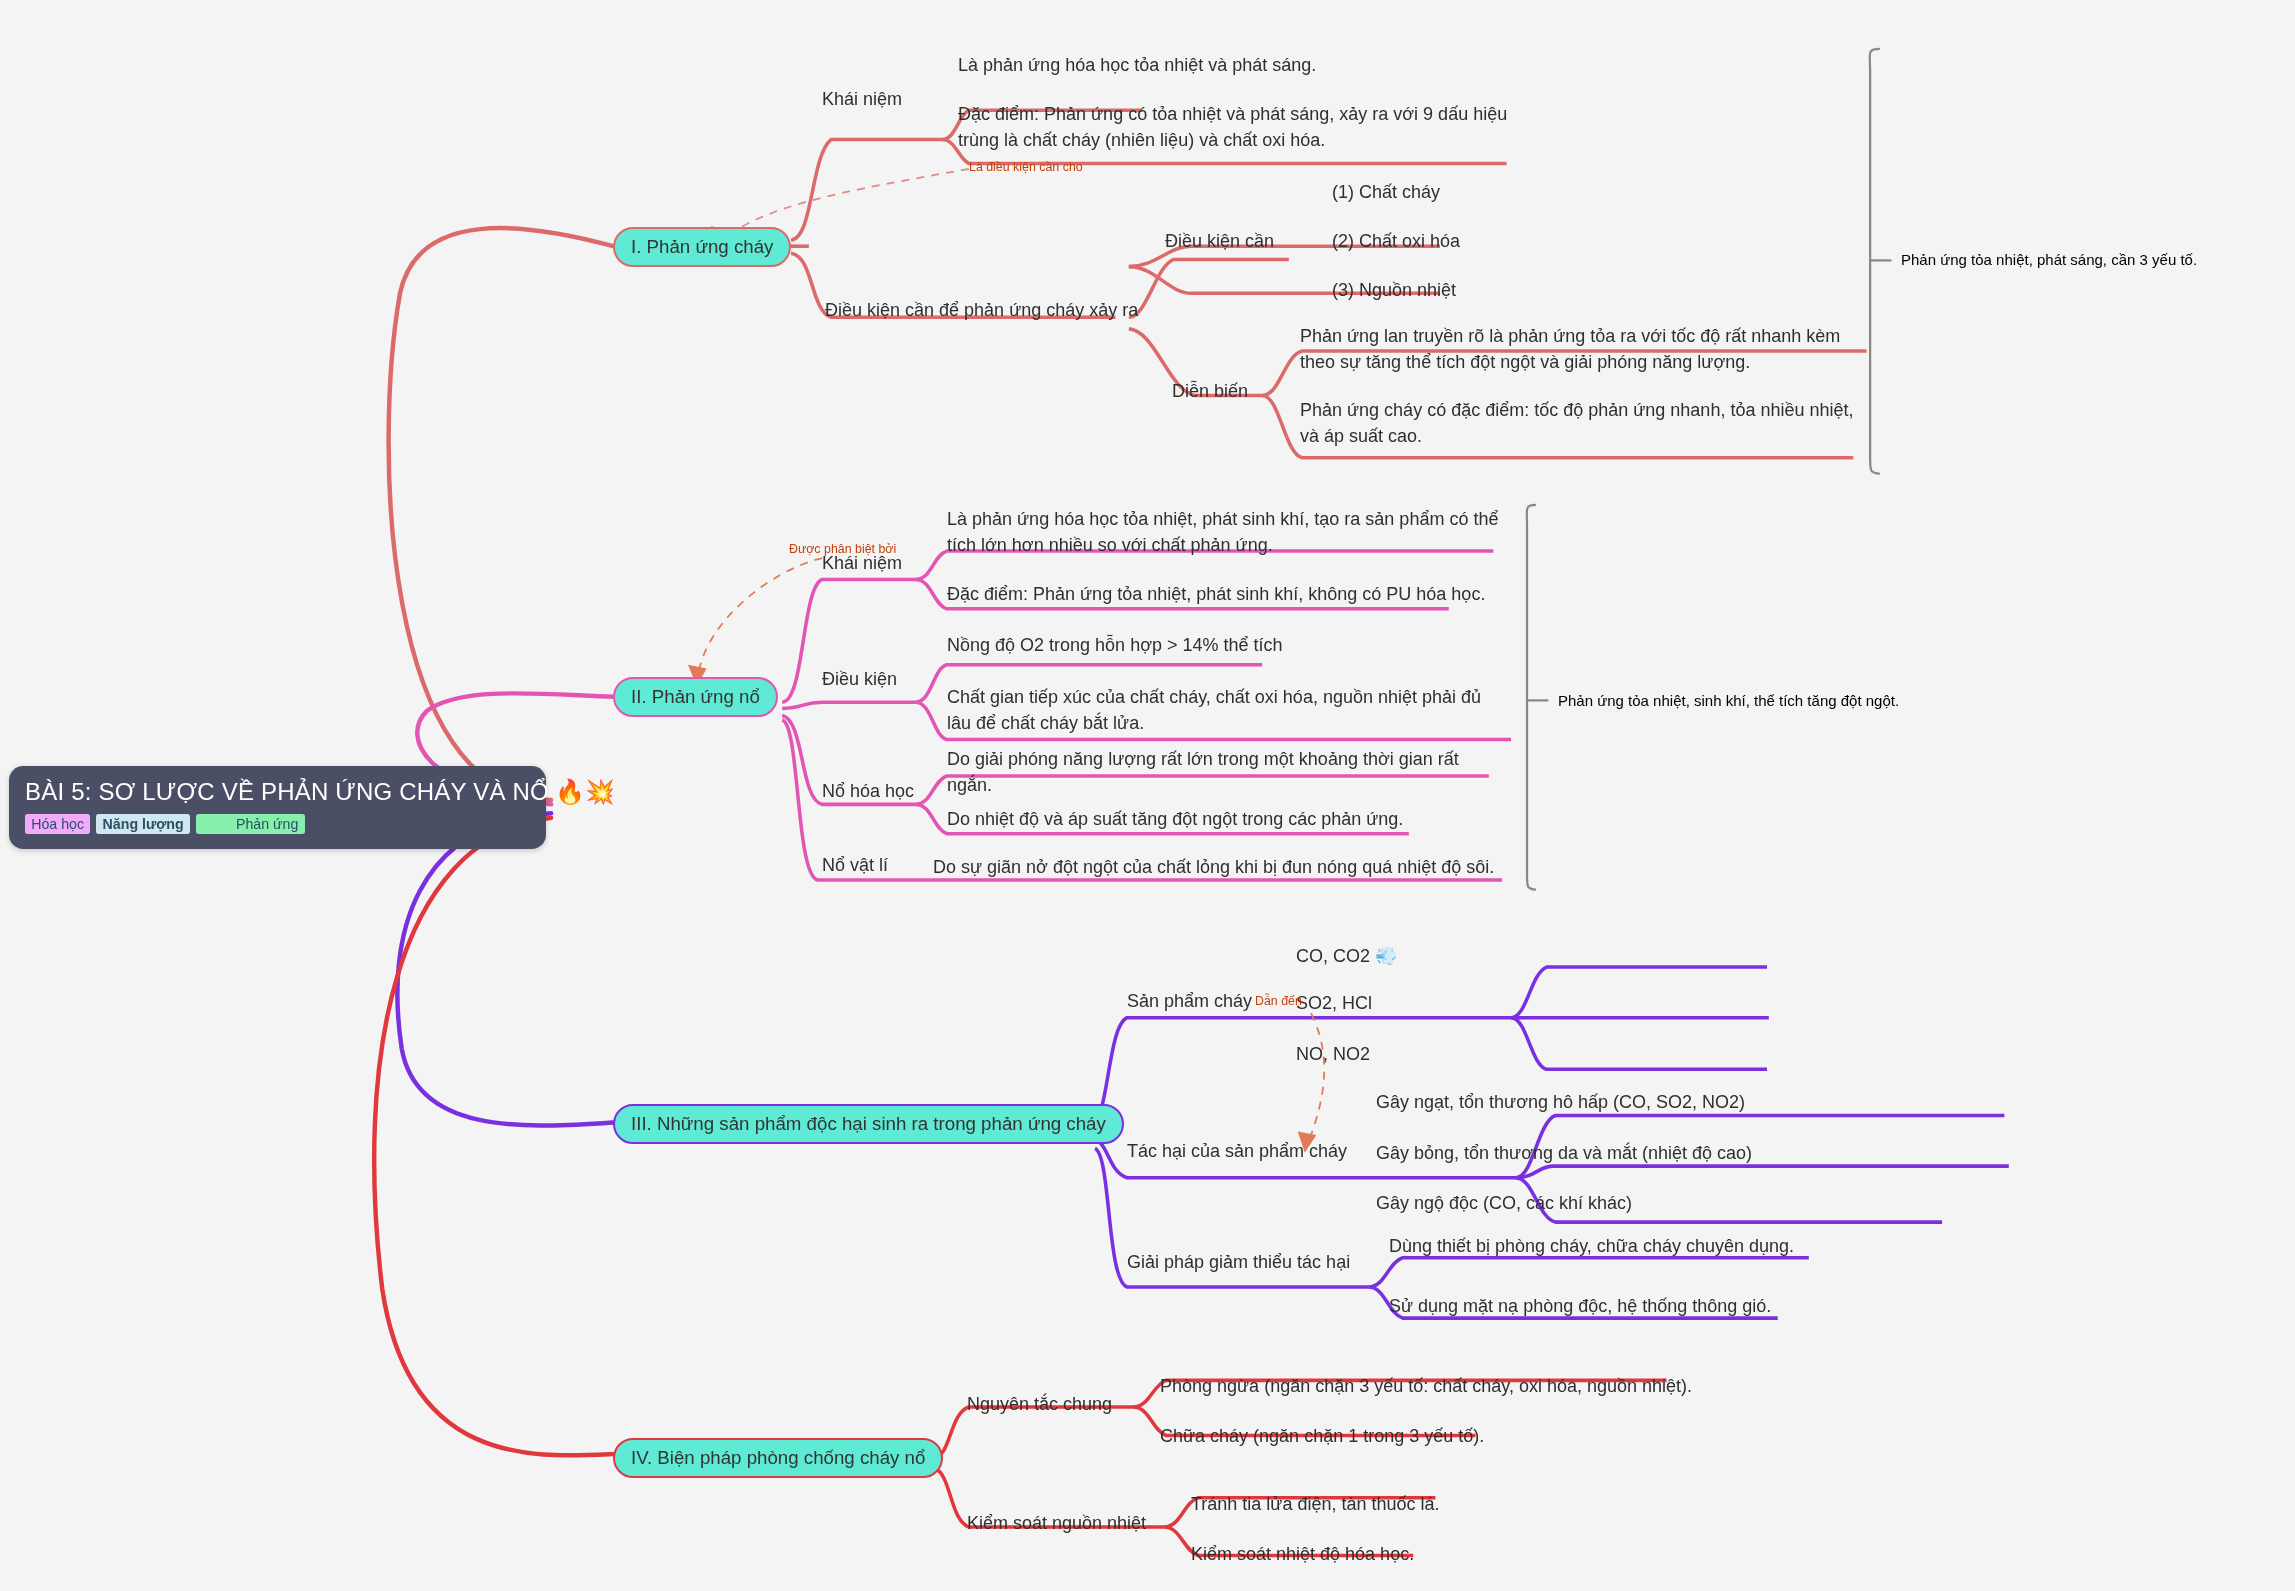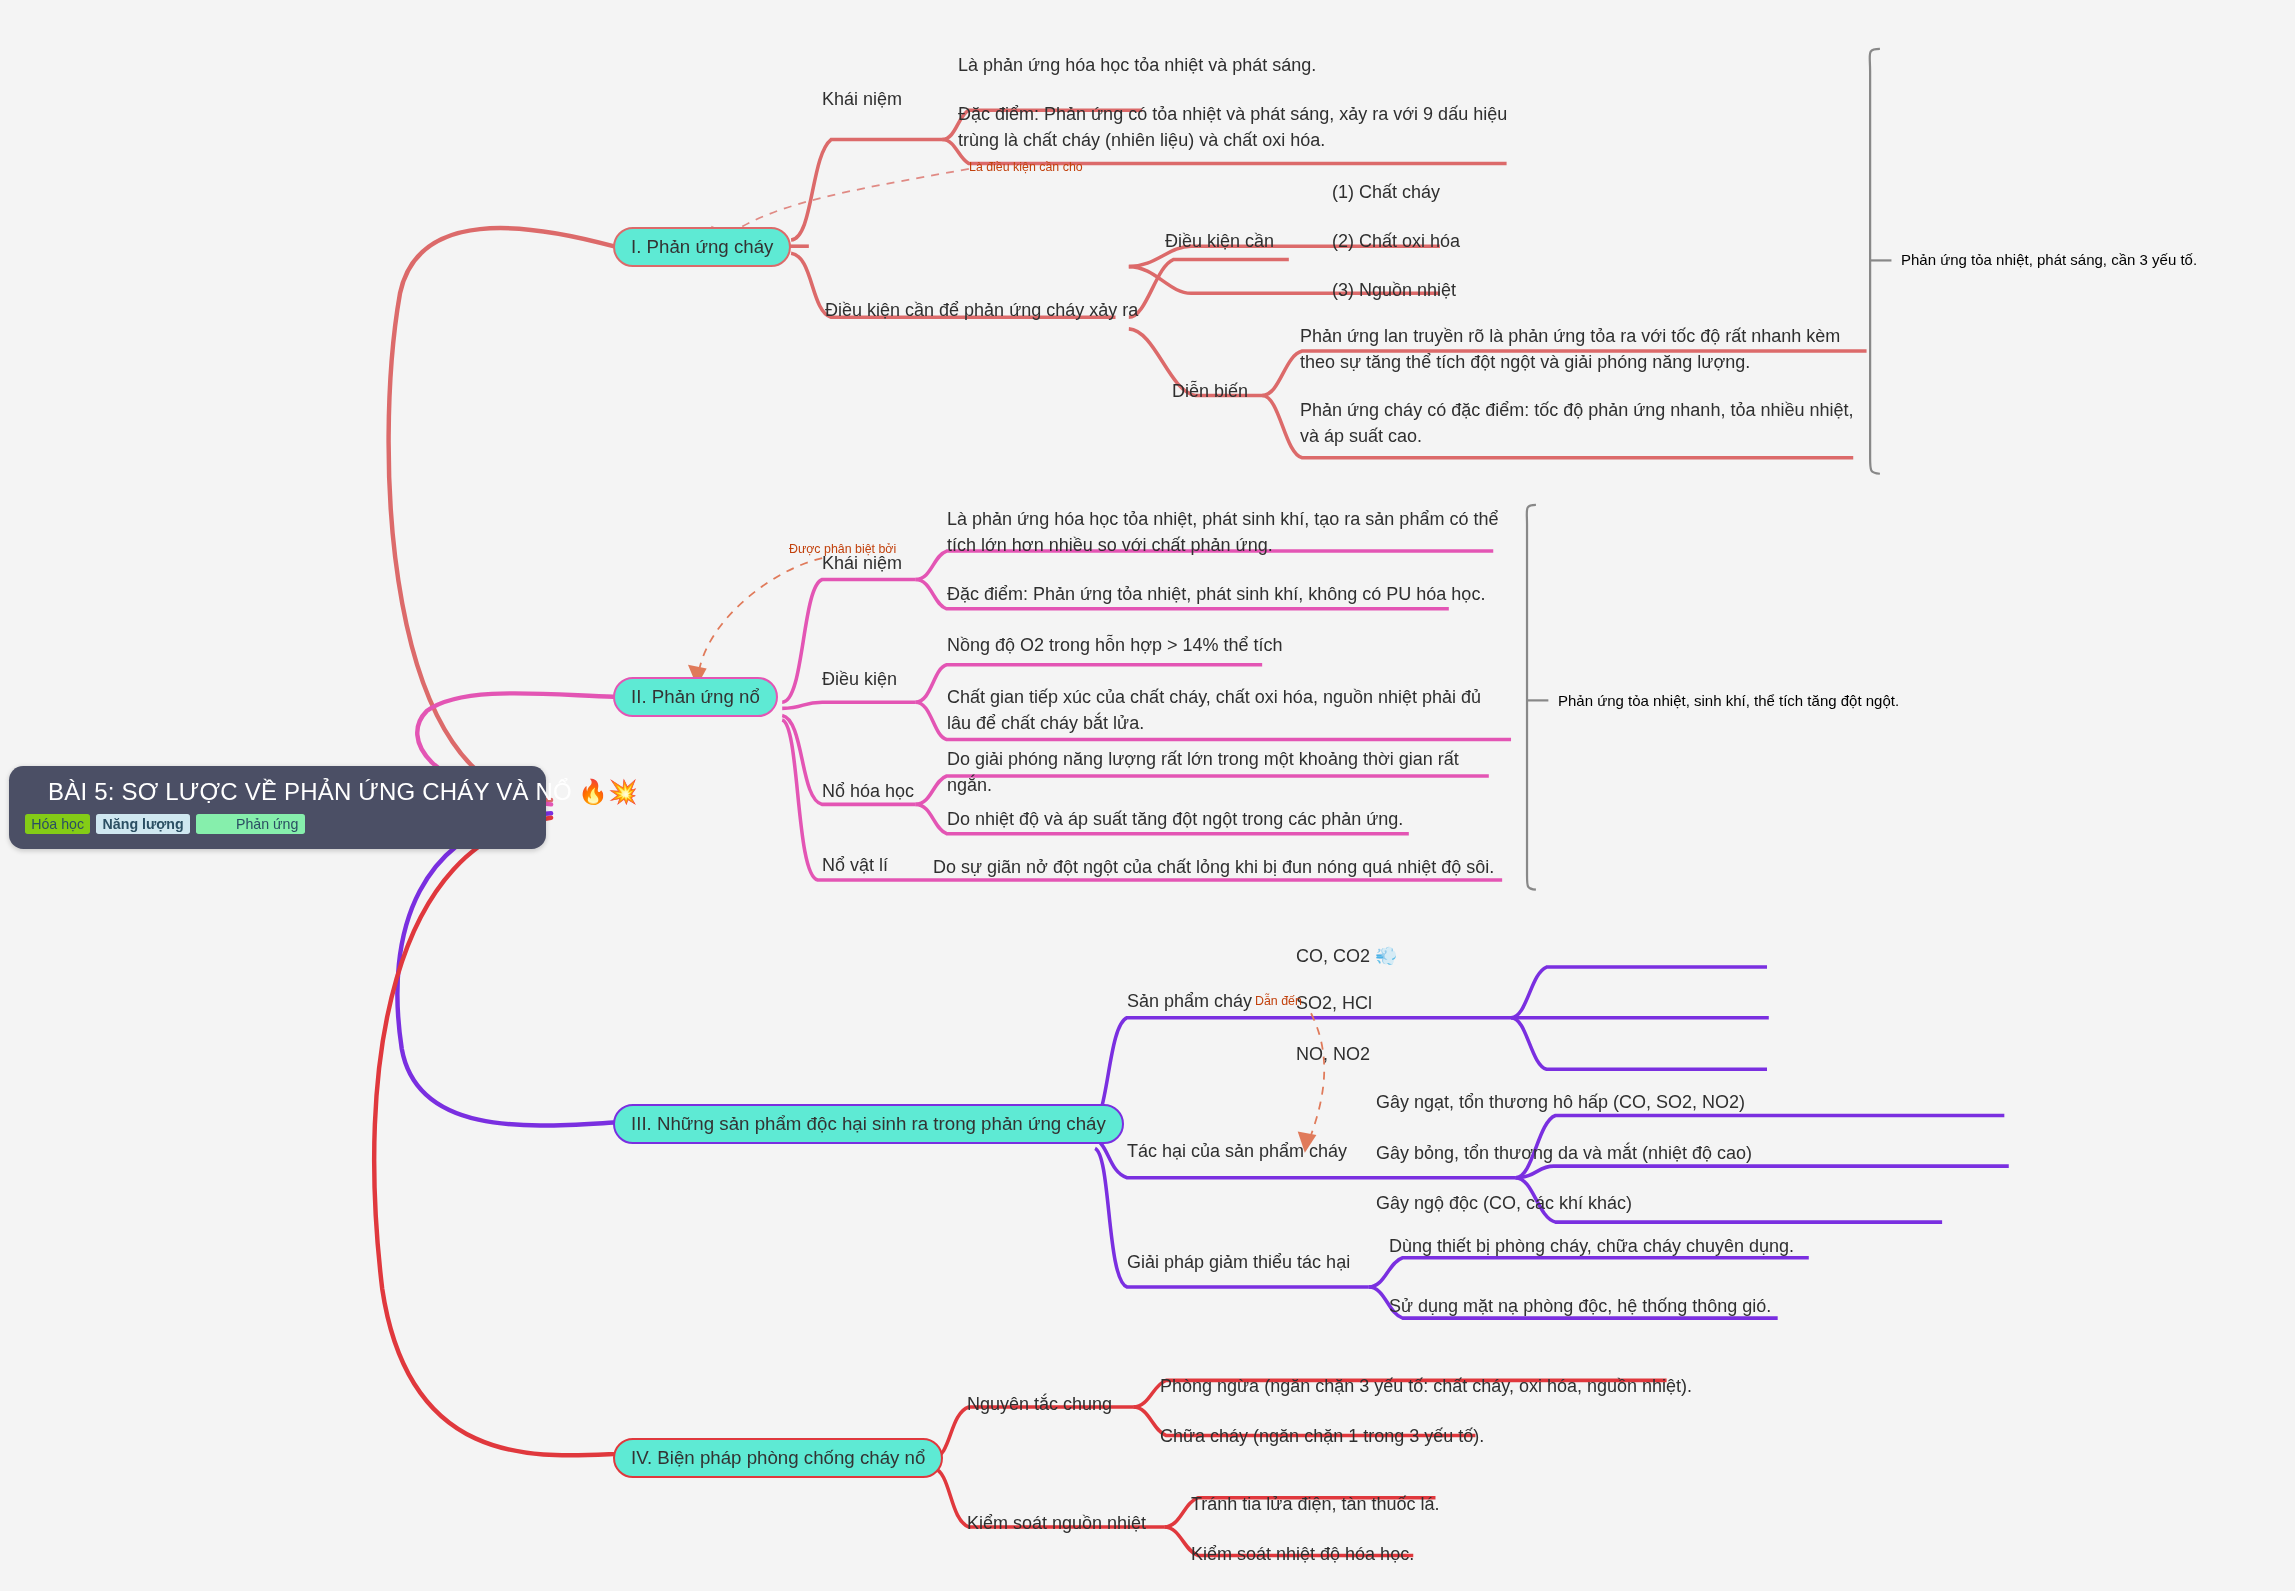--- a/index.html
+++ b/index.html
@@ -23,21 +23,20 @@
     padding:12.4px 16px 14.2px 16px;
     box-sizing:border-box;
     box-shadow:0 1.8px 5.3px rgba(0,0,0,.18);
   }
   .central-title{
     color:#ffffff;
     font-size:24px;
     letter-spacing:0.2px;
     line-height:1.15;
     white-space:nowrap;
-    margin-left:23px;
   }
   .central-tags{margin-top:8px;display:flex;gap:6.2px;}
   .tag{
     background:#cfe7f0;
     color:#2b4f63;
     font-size:14.2px;
     padding:1.8px 6.2px 2.7px 6.2px;
     border-radius:2.7px;
     white-space:nowrap;
   }
@@ -164,21 +163,21 @@
     <path d="M925 628 C 870 640 790 700 785 765" fill="none" stroke="#e07a5a" stroke-width="2" stroke-dasharray="9 8"></path>
     <polygon points="784,772 774,748 795,752" fill="#e07a5a"></polygon>
 
     <path d="M1475 1140 C 1500 1190 1490 1240 1470 1290" fill="none" stroke="#e07a5a" stroke-width="2" stroke-dasharray="9 8"></path>
     <polygon points="1468,1297 1460,1273 1481,1277" fill="#e07a5a"></polygon>
   </svg>
 
   <div class="central" style="background: rgb(75, 79, 101);">
     <div class="central-title">BÀI 5: SƠ LƯỢC VỀ PHẢN ỨNG CHÁY VÀ NỔ 🔥💥</div>
     <div class="central-tags">
-      <span class="tag" style="background: #84cc16;">Hóa học</span>
+      <span class="tag" style="background: #f0abfc;">Hóa học</span>
       <span class="tag" style="background: rgb(207, 231, 240); font-weight: bold;">Năng lượng</span>
       <span class="tag" style="background: #86efac; padding-left: 40px;">Phản ứng</span>
     </div>
   </div>
 
   <div class="pill c1" style="left: 613px; top: 227px; border-color: rgb(220, 106, 106);">I. Phản ứng cháy</div>
 
   <div class="mid" style="left:822px;top:89px;">Khái niệm</div>
   <div class="leaf" style="left:958px;top:53px;width:569px;">Là phản ứng hóa học tỏa nhiệt và phát sáng.</div>
   <div class="leaf" style="left:958px;top:102px;width:569px;">Đặc điểm: Phản ứng có tỏa nhiệt và phát sáng, xảy ra với 9 dấu hiệu trùng là chất cháy (nhiên liệu) và chất oxi hóa.</div>

